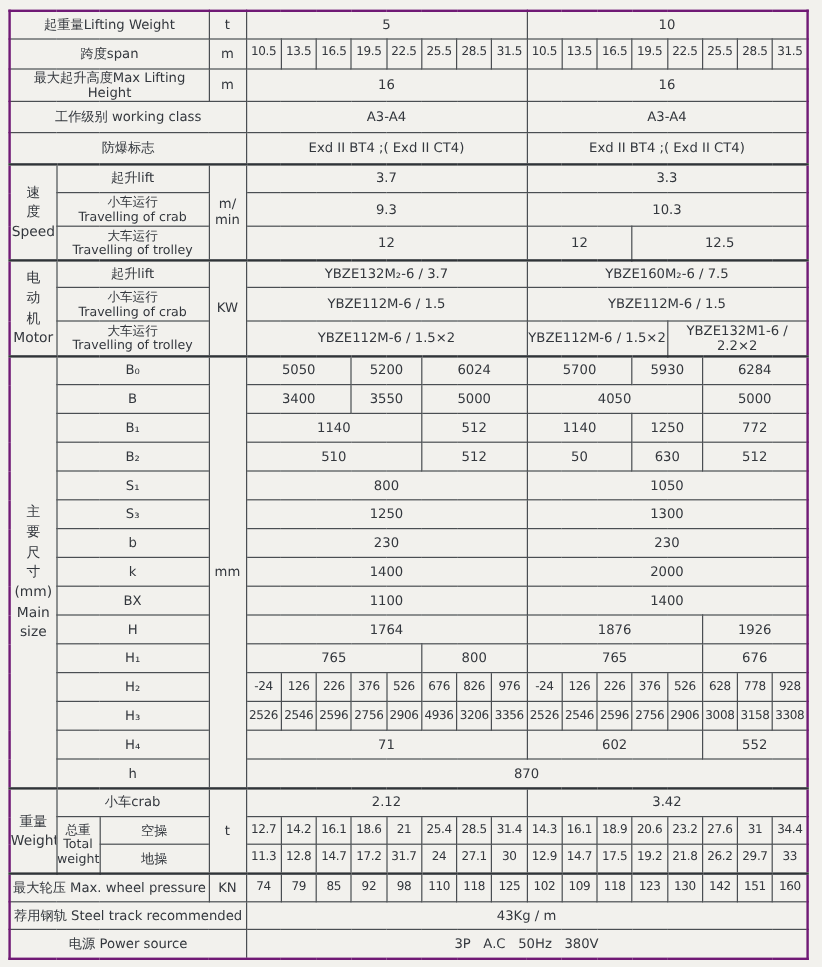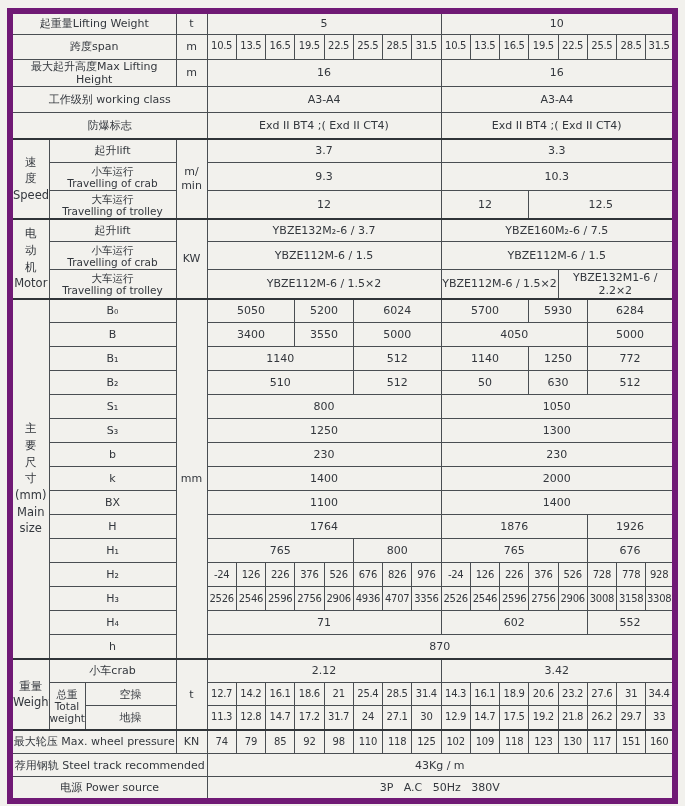--- a/index.html
+++ b/index.html
@@ -1,19 +1,19 @@
 <!DOCTYPE html>
 <html><head>
 <meta charset="utf-8">
 <style>
   html,body{margin:0;padding:0;}
   body{background:#dddbd6;}
   .page{position:relative;width:685px;height:806px;background:#f2f1ed;overflow:hidden;}
   table{position:absolute;left:7px;top:8px;width:666px;height:781px;border-collapse:collapse;table-layout:fixed;
-        border:6px solid #701a75;}
+        border:2px solid #701a75;}
   td{border:1px solid #4a4e52;text-align:center;vertical-align:middle;padding:0;overflow:hidden;
      font-family:"DejaVu Sans","Liberation Sans",sans-serif;font-size:11px;color:#33373d;
      white-space:pre-line;line-height:1.22;}
   tr{height:23px;}
   tr.h24{height:24px;} tr.h25{height:25px;} tr.h26{height:26px;margin-left:33px;} tr.h28{height:28px;} tr.h29{height:29px;}
   tr.sec td{border-top:2px solid #303438;}
   td.sm{font-size:10px;letter-spacing:-0.3px;}
   td.lbl{font-size:11px;}
   td.lbl2{font-size:10.5px;line-height:1.15;}
   td.vert{font-size:11.5px;line-height:1.45;}
@@ -232,33 +232,33 @@
     <td class="sm">376</td>
     <td class="sm">526</td>
     <td class="sm">676</td>
     <td class="sm">826</td>
     <td class="sm">976</td>
     <td class="sm">-24</td>
     <td class="sm">126</td>
     <td class="sm">226</td>
     <td class="sm">376</td>
     <td class="sm">526</td>
-    <td class="sm">728</td>
+    <td class="sm">628</td>
     <td class="sm">778</td>
     <td class="sm">928</td>
   </tr>
   <tr class="h24">
     <td class="lbl" colspan="2">H₃</td>
     <td class="sm">2526</td>
     <td class="sm">2546</td>
     <td class="sm">2596</td>
     <td class="sm">2756</td>
     <td class="sm">2906</td>
     <td class="sm">4936</td>
-    <td class="sm">4707</td>
+    <td class="sm">3206</td>
     <td class="sm">3356</td>
     <td class="sm">2526</td>
     <td class="sm">2546</td>
     <td class="sm">2596</td>
     <td class="sm">2756</td>
     <td class="sm">2906</td>
     <td class="sm">3008</td>
     <td class="sm">3158</td>
     <td class="sm">3308</td>
   </tr>
@@ -332,21 +332,21 @@
     <td class="sm">92</td>
     <td class="sm">98</td>
     <td class="sm">110</td>
     <td class="sm">118</td>
     <td class="sm">125</td>
     <td class="sm">102</td>
     <td class="sm">109</td>
     <td class="sm">118</td>
     <td class="sm">123</td>
     <td class="sm">130</td>
-    <td class="sm">117</td>
+    <td class="sm">142</td>
     <td class="sm">151</td>
     <td class="sm">160</td>
   </tr>
 
   <tr>
     <td class="lbl" colspan="4">荐用钢轨 Steel track recommended</td>
     <td colspan="16">43Kg / m</td>
   </tr>
 
   <tr class="h24">

